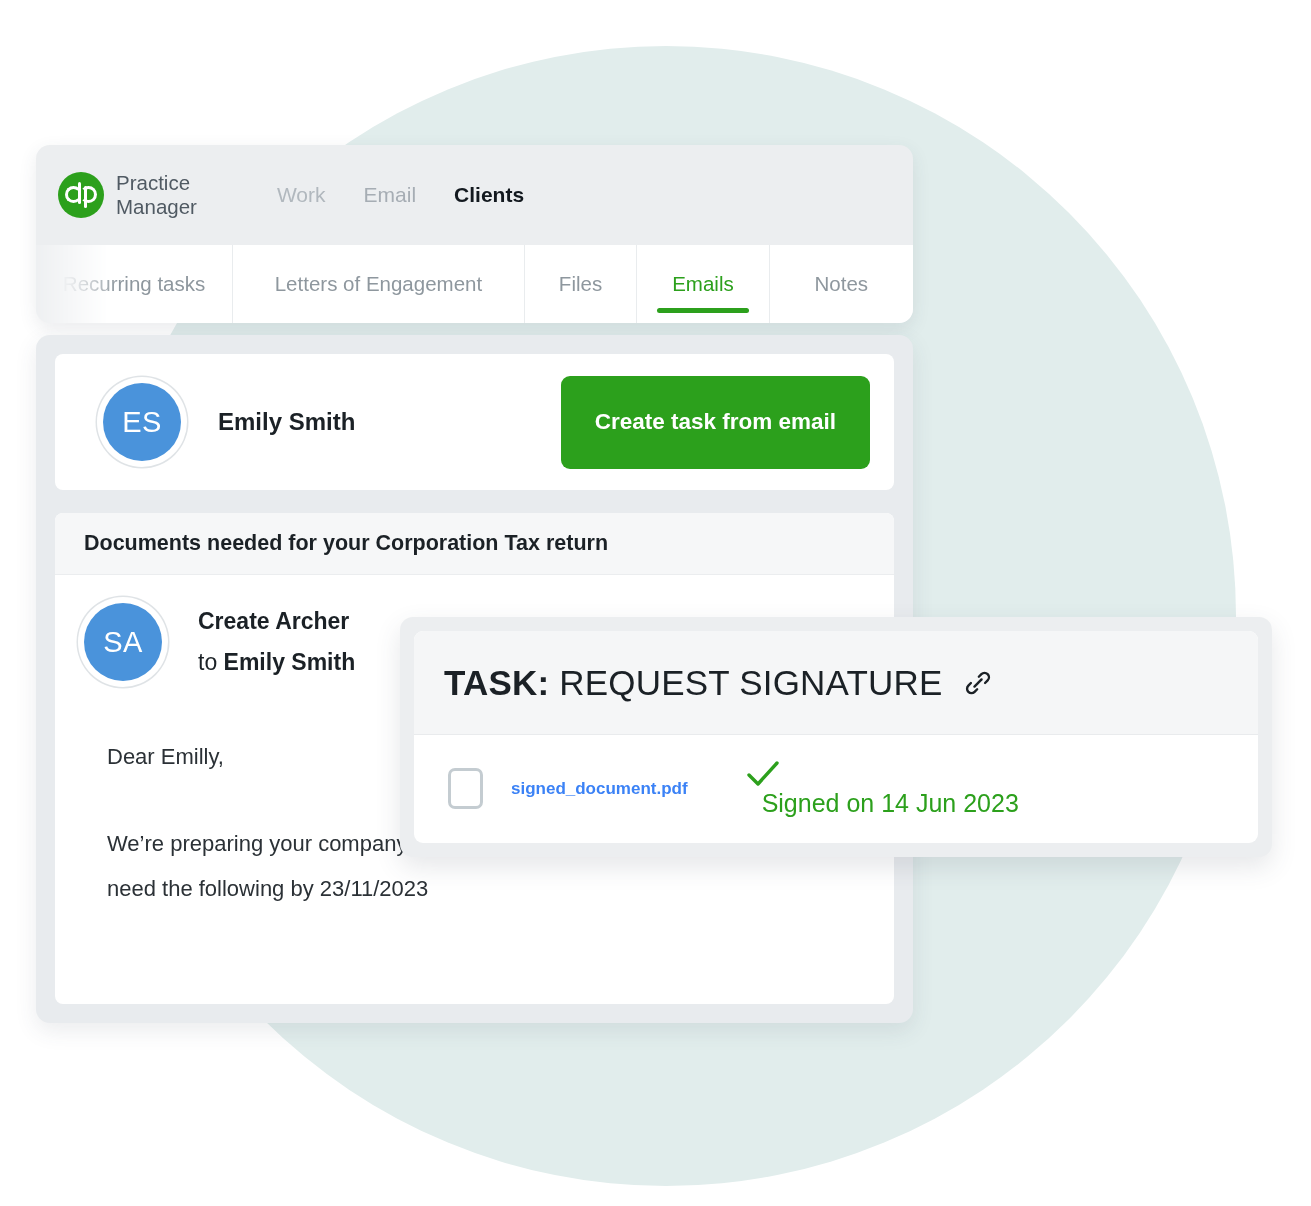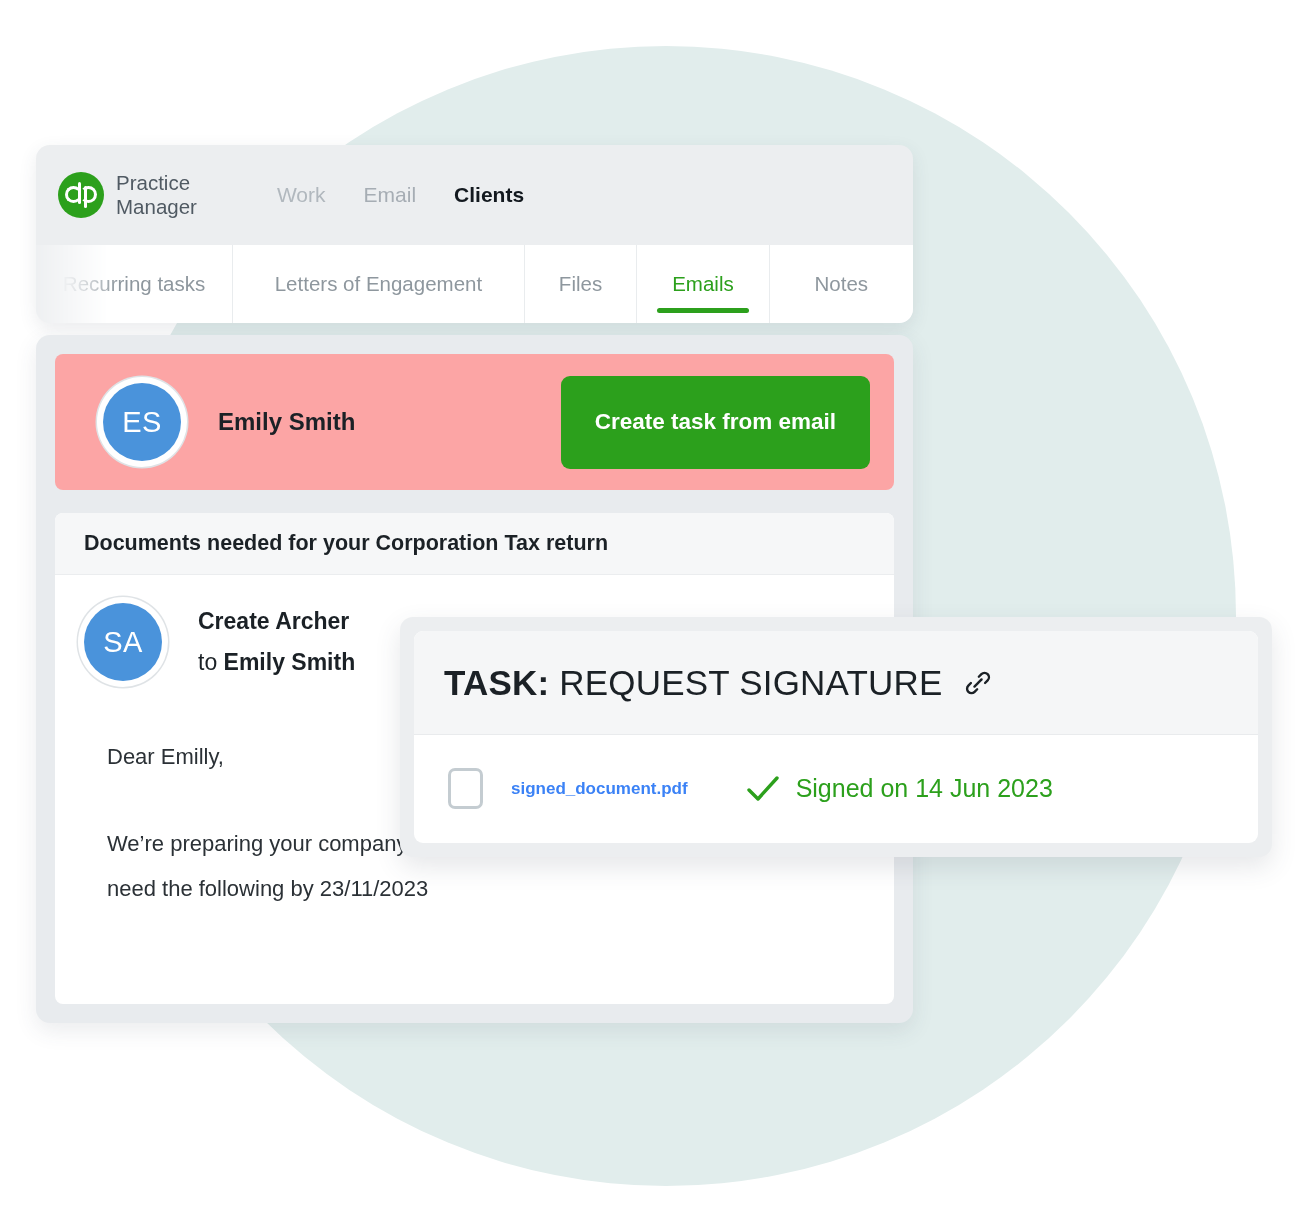--- a/index.html
+++ b/index.html
@@ -173,21 +173,21 @@
     background: #e8ebee;
     box-shadow: 0 8px 22px rgba(60,72,88,.10);
   }
 
   #email-sender-card {
     position: absolute;
     left: 19px;
     top: 19px;
     width: 839px;
     height: 136px;
-    background: #fca5a5;
+    background: #ffffff;
     border-radius: 8px;
     display: flex;
     align-items: center;
   }
 
   .avatar {
     flex: none;
     width: 78px;
     height: 78px;
     border-radius: 50%;
@@ -356,20 +356,21 @@
     font-size: 17px;
     font-weight: 700;
     color: #3b82f6;
     cursor: pointer;
     white-space: nowrap;
   }
   #signed-status {
     display: flex;
     margin-left: 58px;
     white-space: nowrap;
+    flex-direction: column;
   }
   #check-icon { display: inline-flex; align-items: center; }
   #signed-label {
     margin-left: 16px;
     font-size: 25px;
     color: #2ca01c;
     font-weight: 400;
   }
 </style>
 </head>

